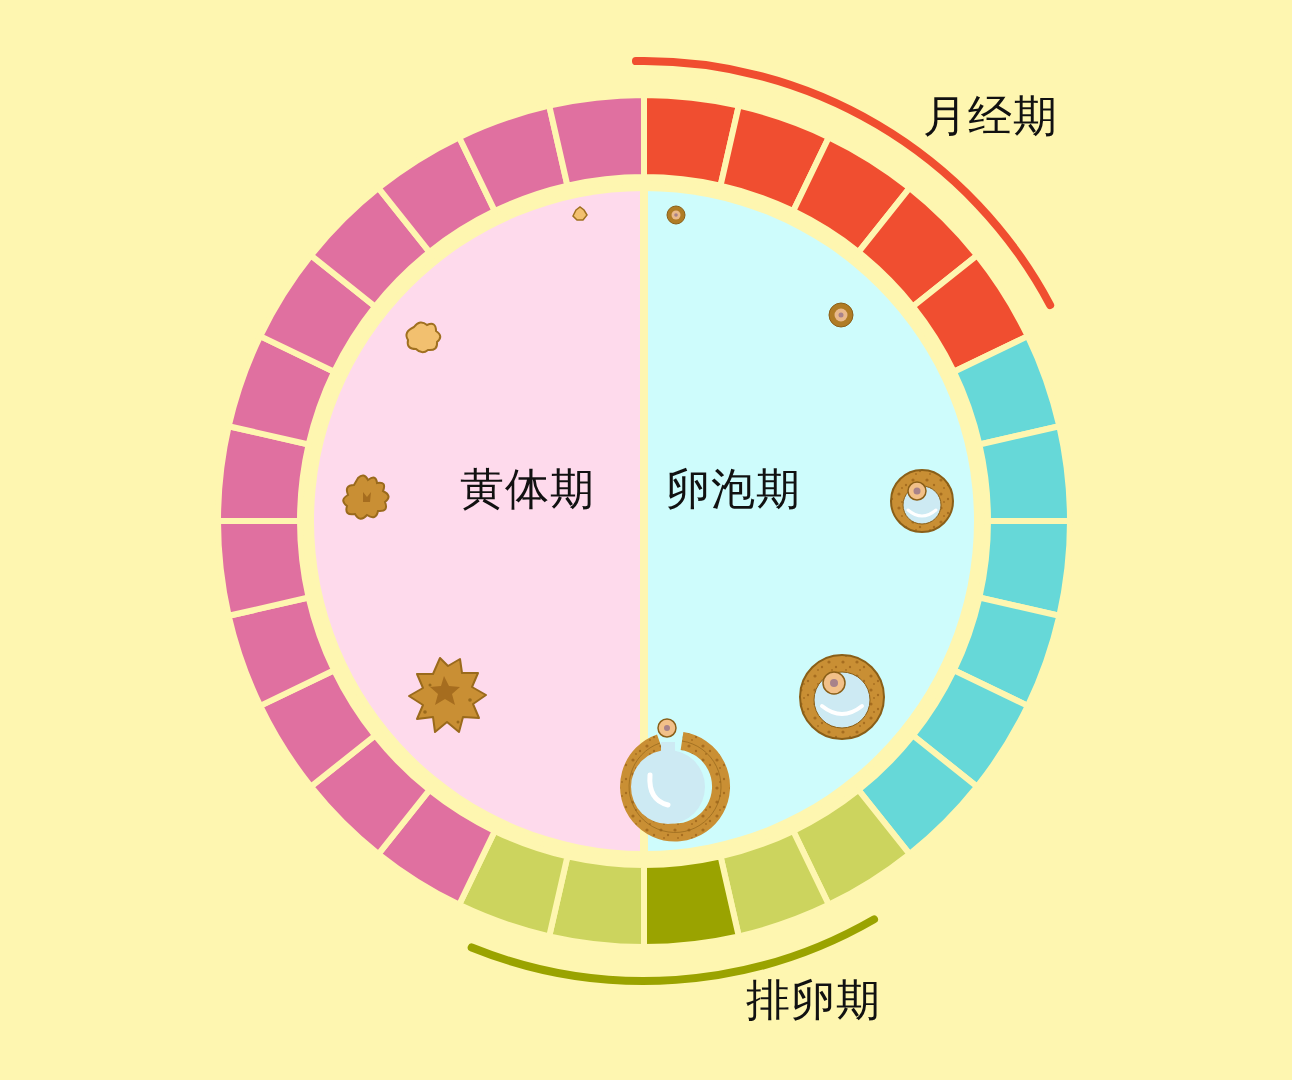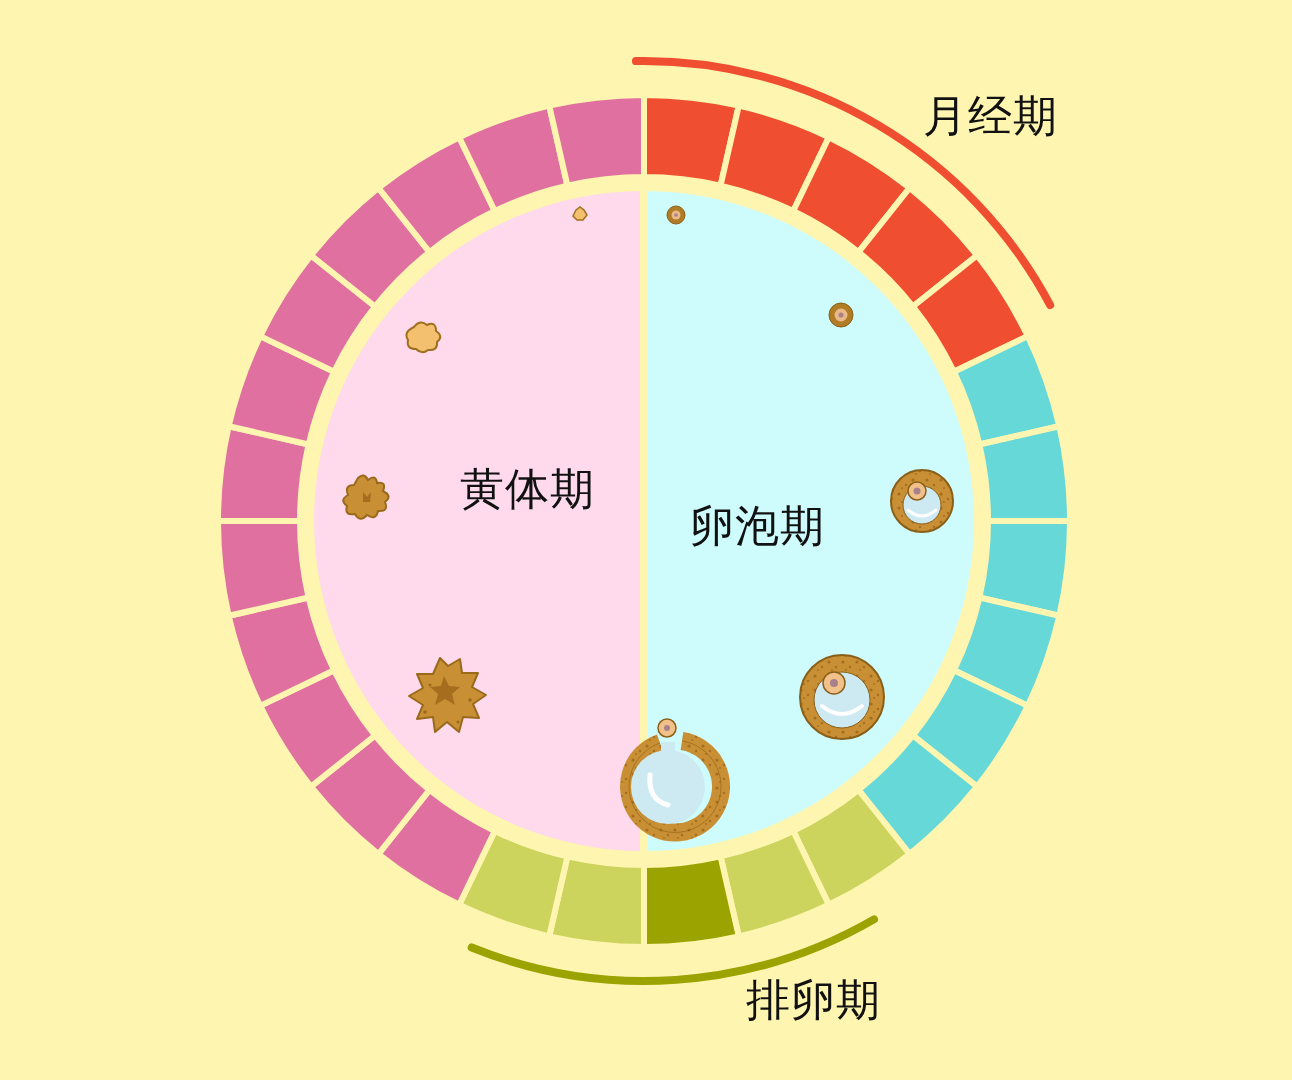--- a/index.html
+++ b/index.html
@@ -117,16 +117,16 @@
       <path d="M440 658 l8 8 l12 -7 l2 14 l16 0 l-6 14 l14 8 l-13 9 l6 14 l-16 -1 l-4 15 l-12 -10 l-12 10 l-2 -15 l-16 2 l6 -14 l-14 -9 l14 -8 l-6 -14 l16 0 z" fill="#c98f34" stroke="#9a6a1c" stroke-width="2" stroke-linejoin="round"></path>
       <path d="M444 676 l5 10 l11 1 l-8 7 l3 11 l-10 -6 l-10 6 l3 -11 l-8 -7 l11 -1 z" fill="#a66d1f"></path>
       <circle cx="470" cy="700" r="1.8" fill="#9a6a1c"></circle>
       <circle cx="425" cy="712" r="1.8" fill="#9a6a1c"></circle>
       <circle cx="458" cy="722" r="1.5" fill="#9a6a1c"></circle>
       <circle cx="430" cy="685" r="1.5" fill="#9a6a1c"></circle>
     </g>
   </svg>
 
   <div class="label" style="left:923px; top:94px;text-align:center;">月经期</div>
-  <div class="label" style="left:690px; top:467px;margin-top:37px;">卵泡期</div>
+  <div class="label" style="left:666px; top:467px;">卵泡期</div>
   <div class="label" style="left:746px; top:978px;">排卵期</div>
   <div class="label" style="left:460px; top:467px;">黄体期</div>
 </div>
 
 </body></html>

